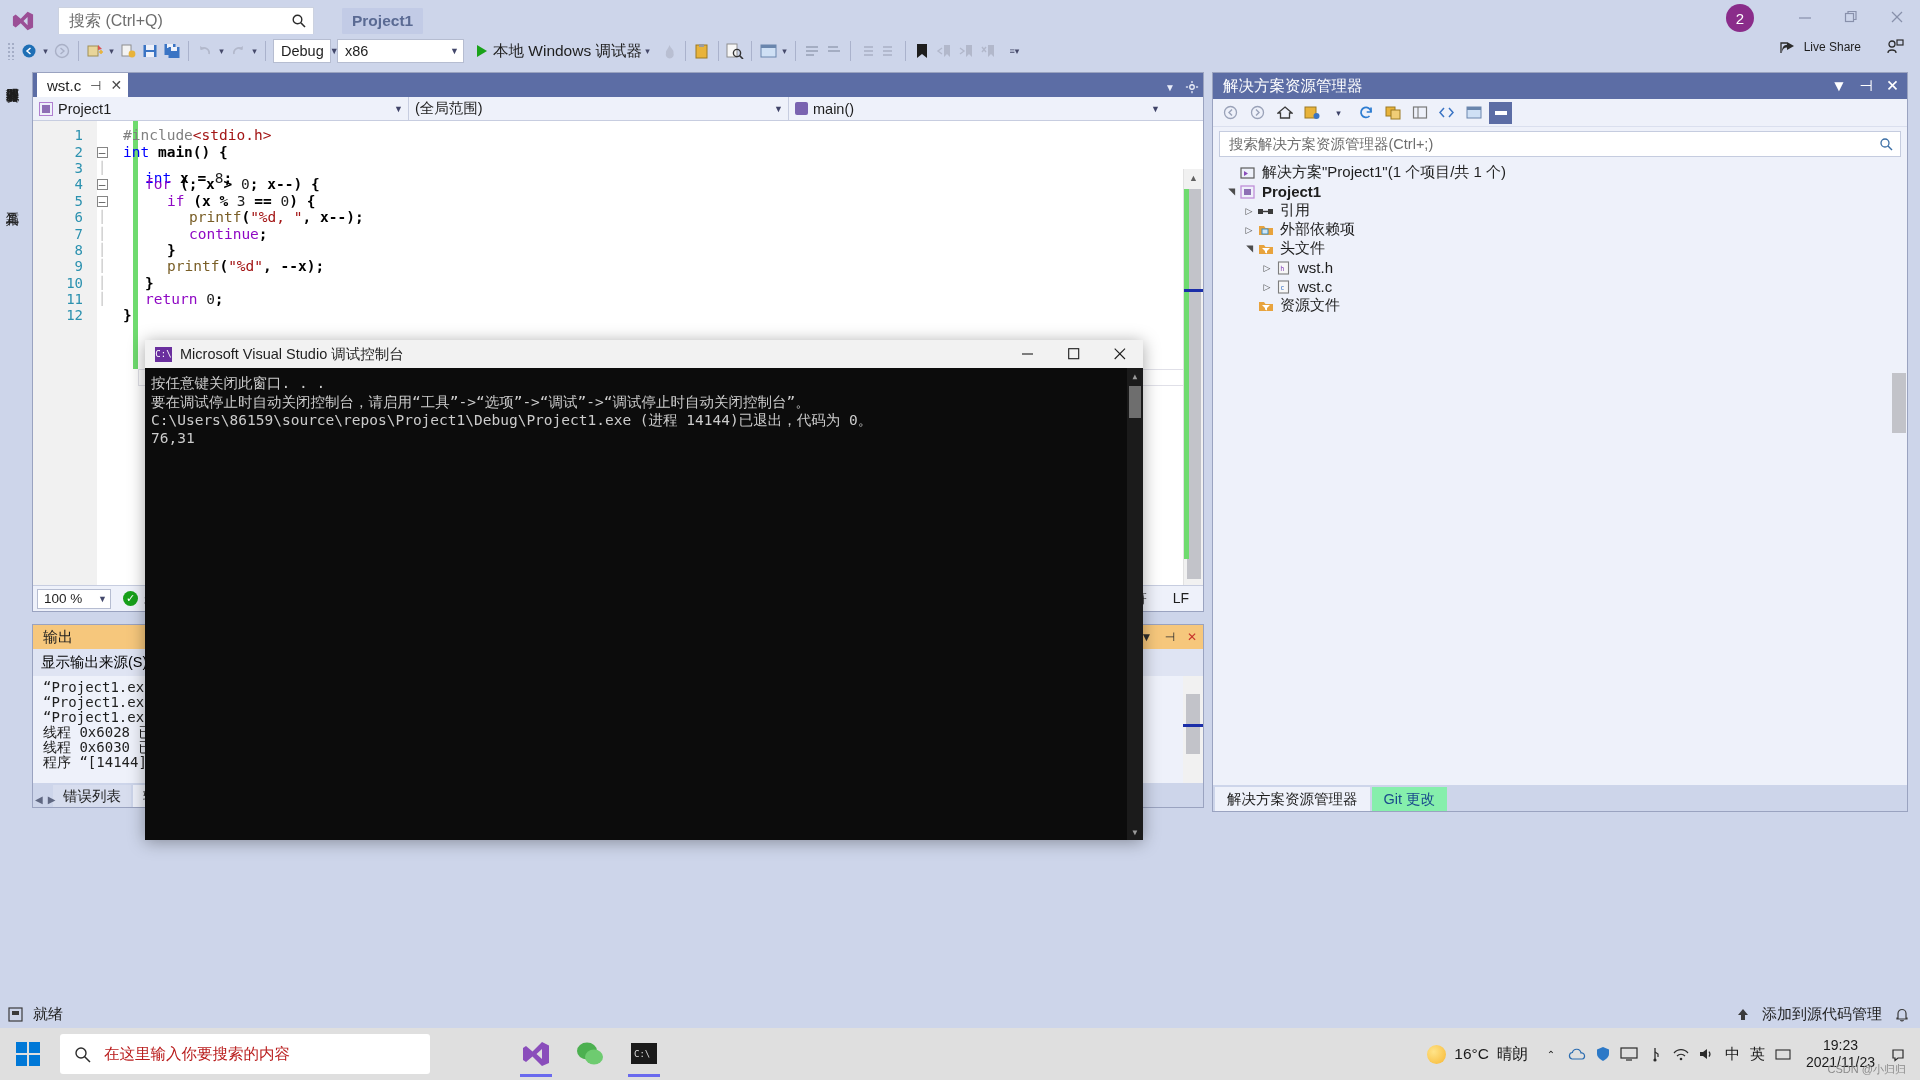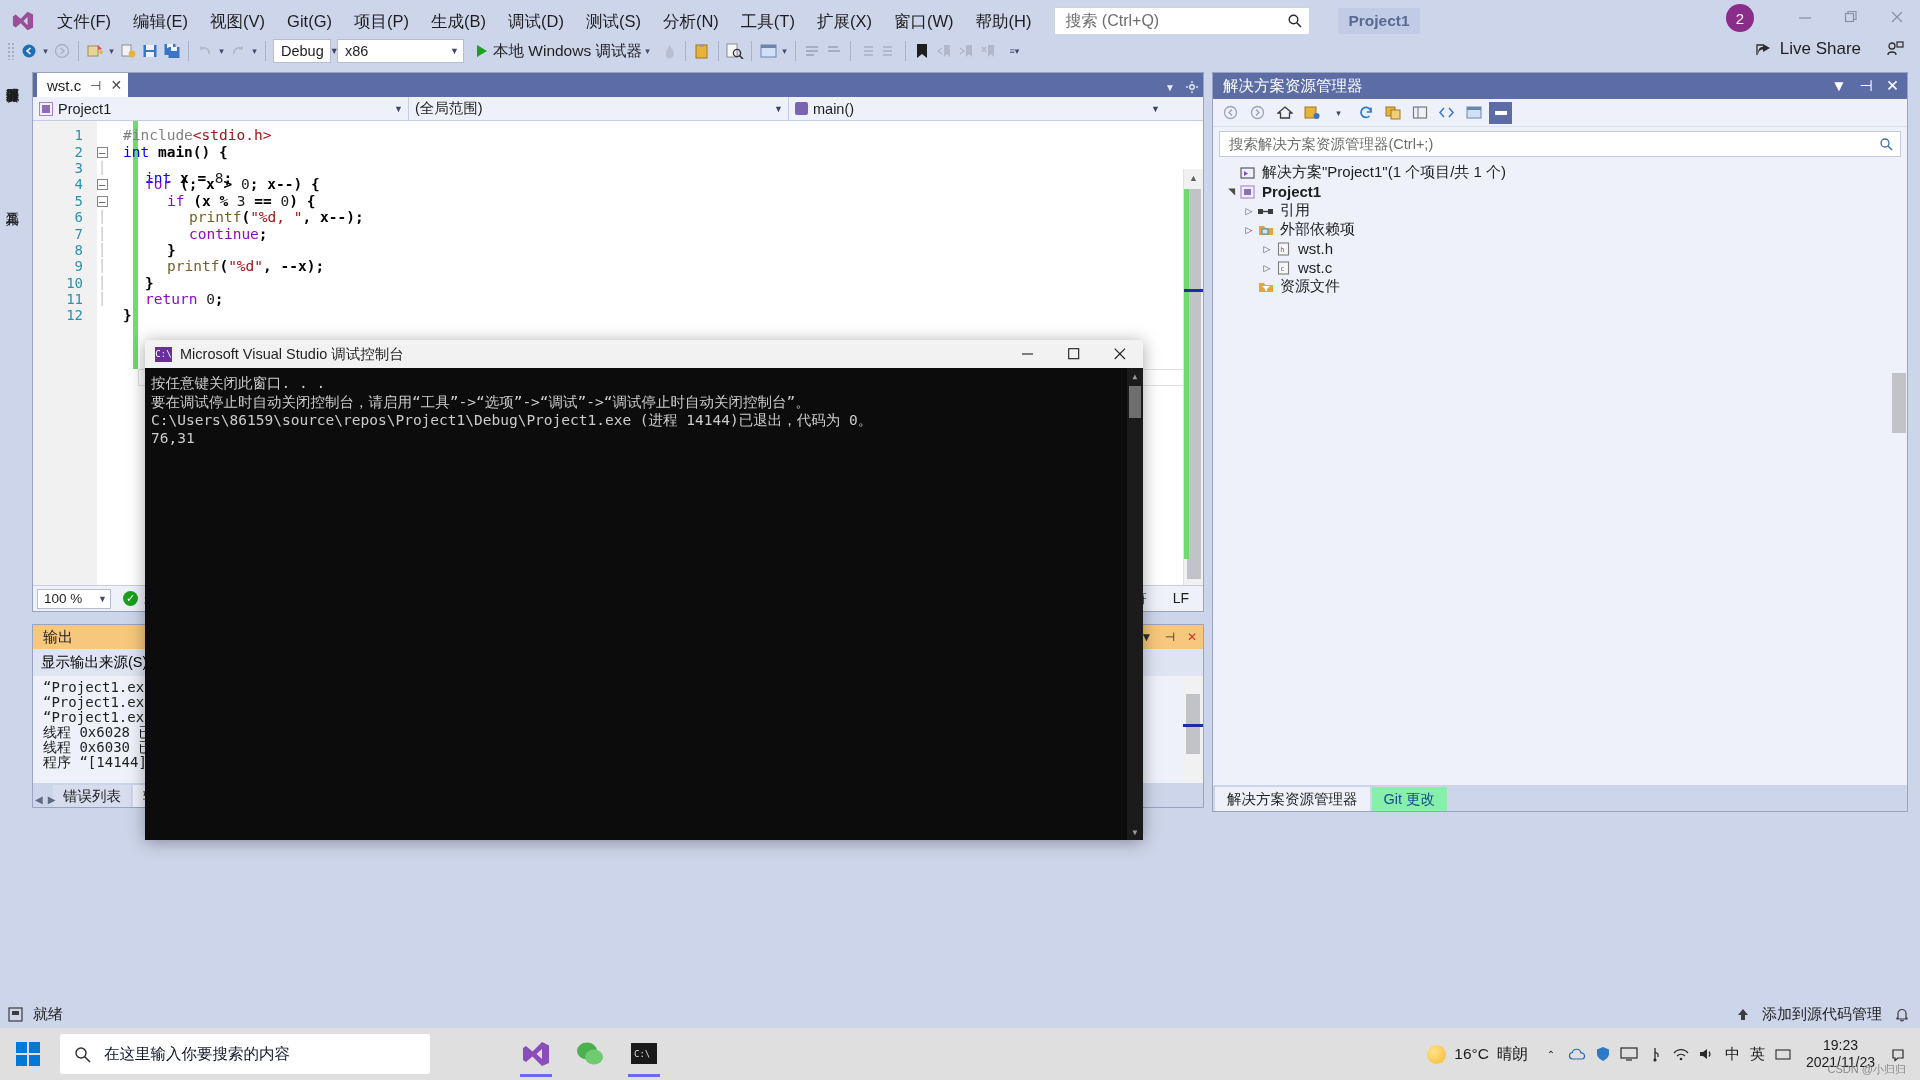--- a/index.html
+++ b/index.html
@@ -59,21 +59,21 @@
     height:24px; background:#ffffff; border:1px solid #b6bdd1;
     display:flex; align-items:center; padding:0 4px 0 7px; font-size:14.5px; color:#1e1e1e;
   }
   .combo .cv{ flex:1; white-space:nowrap; }
   .combo .cc{ color:#43486b; font-size:9px; margin-left:6px; }
   .run-btn{ display:flex; align-items:center; height:26px; padding:0 5px; }
   .run-tri{ width:0;height:0;border-left:10px solid #19a219;border-top:6px solid transparent;border-bottom:6px solid transparent;margin-right:6px;}
   .run-label{ font-size:15.5px; color:#1e1e1e; white-space:nowrap;}
   .live-share{
     position:absolute; right:16px; top:5px; display:flex; align-items:center; gap:7px;
-    font-size:17px; color:#1e1e1e;
+    font-size:12px; color:#1e1e1e;
   }
 
   
   .vstrip{ position:absolute; left:0; top:68px; width:26px; height:780px; background:#cdd5ea; }
   .vtab{
     position:absolute; left:2px; width:22px; background:#cdd5ea; color:#1e1e1e;
     font-size:13.5px; writing-mode:vertical-rl; text-orientation:mixed;
     padding:6px 3px; white-space:nowrap; letter-spacing:0px;
   }
   .vtab.t1{ top:4px; }
@@ -216,21 +216,21 @@
   
   .taskbar{
     position:absolute; left:0; bottom:0; width:1920px; height:52px;
     background:#dfdfdf; display:flex; align-items:center;
   }
   .start{ width:56px; height:52px; display:flex; align-items:center; justify-content:center; }
   .start .sq{ width:11px;height:11px;background:#0078d7;margin:1px; }
   .start .grid{ display:grid; grid-template-columns:repeat(2,1fr); }
   .tb-search{
     width:370px; height:40px; background:#ffffff; border-radius:3px; margin-left:4px;
-    display:flex; align-items:center; padding-left:14px; gap:13px; font-size:15.5px; color:#0f172a;
+    display:flex; align-items:center; padding-left:14px; gap:13px; font-size:15.5px; color:#b91c1c;
   }
   .tb-apps{ position:absolute; left:512px; display:flex; align-items:center; gap:6px; }
   .tapp{ width:48px; height:48px; display:flex; align-items:center; justify-content:center; position:relative; }
   .tapp .bar{ position:absolute; bottom:1px; left:8px; width:32px; height:3px; background:#6a6aee; }
   .tray{ position:absolute; right:0; display:flex; align-items:center; height:52px; gap:0; }
   .weather{ display:flex; align-items:center; gap:8px; font-size:15.5px; color:#1b1b1b; padding:0 10px; }
   .sun{ width:19px; height:19px; border-radius:50%; background:radial-gradient(circle at 35% 35%,#ffe489,#f7b733); }
   .tray-ico{ width:26px; height:52px; display:flex; align-items:center; justify-content:center; }
   .clock{ text-align:center; line-height:17px; font-size:14px; color:#1b1b1b; padding:0 10px; }
   .tray-end{ width:9px; height:52px; }
@@ -240,35 +240,20 @@
 </head>
 <body>
 
 <div id="app">
 
   <div class="titlebar">
     <div class="vs-logo">
       <svg viewBox="0 0 24 24">
           <path d="M17 2 L23 5 L23 19 L17 22 L9.5 14.5 L4 19 L1 17 L1 7 L4 5 L9.5 9.5 Z M17 7.5 L12.5 12 L17 16.5 Z" fill="#9b4f96"></path>
         </svg>
-    </div>
-    <div class="menu">
-      <div class="menu-item">文件(F)</div>
-      <div class="menu-item">编辑(E)</div>
-      <div class="menu-item">视图(V)</div>
-      <div class="menu-item">Git(G)</div>
-      <div class="menu-item">项目(P)</div>
-      <div class="menu-item">生成(B)</div>
-      <div class="menu-item">调试(D)</div>
-      <div class="menu-item">测试(S)</div>
-      <div class="menu-item">分析(N)</div>
-      <div class="menu-item">工具(T)</div>
-      <div class="menu-item">扩展(X)</div>
-      <div class="menu-item">窗口(W)</div>
-      <div class="menu-item">帮助(H)</div>
     </div>
     <div class="search-box">
       <div class="ph">搜索 (Ctrl+Q)</div>
       <svg class="mag" viewBox="0 0 16 16">
         <circle cx="6.5" cy="6.5" r="4.3" fill="none" stroke="#2b2b2b" stroke-width="1.4"></circle>
         <line x1="9.8" y1="9.8" x2="14" y2="14" stroke="#2b2b2b" stroke-width="1.6"></line>
       </svg>
     </div>
     <div class="proj-chip">Project1</div>
   </div>
@@ -706,20 +691,30 @@
         <div class="trow" style="padding-left: 28px;">
           <span class="tw">▷</span>
           <span class="ticon">
             <svg width="16" height="14">
               <path d="M1 3 H6 L7.5 5 H15 V12 H1 Z" fill="#e8a33d"></path>
               <rect x="4" y="6" width="6" height="5" fill="#cfe7f7" stroke="#3b8ec4"></rect>
             </svg>
           </span>
           <span>外部依赖项</span>
         </div>
+        <div class="trow" style="padding-left: 28px;">
+          <span class="tw" style="transform: rotate(-90deg); display: inline-block;">◢</span>
+          <span class="ticon">
+            <svg width="16" height="14">
+              <path d="M1 3 H6 L7.5 5 H15 V12 H1 Z" fill="#e8a33d"></path>
+              <path d="M4 6 H12 L9 9 V11.5 L7 10.5 V9 Z" fill="#ffffff"></path>
+            </svg>
+          </span>
+          <span>头文件</span>
+        </div>
         <div class="trow" style="padding-left: 46px;">
           <span class="tw">▷</span>
           <span class="ticon">
             <svg width="14" height="14">
               <rect x="1.5" y="1" width="10" height="12" fill="#f7f7f7" stroke="#7d7d7d" stroke-width="1.1"></rect>
               <text x="3.3" y="10" font-size="7" fill="#8a4dbb" font-family="monospace">h</text>
             </svg>
           </span>
           <span>wst.h</span>
         </div>

